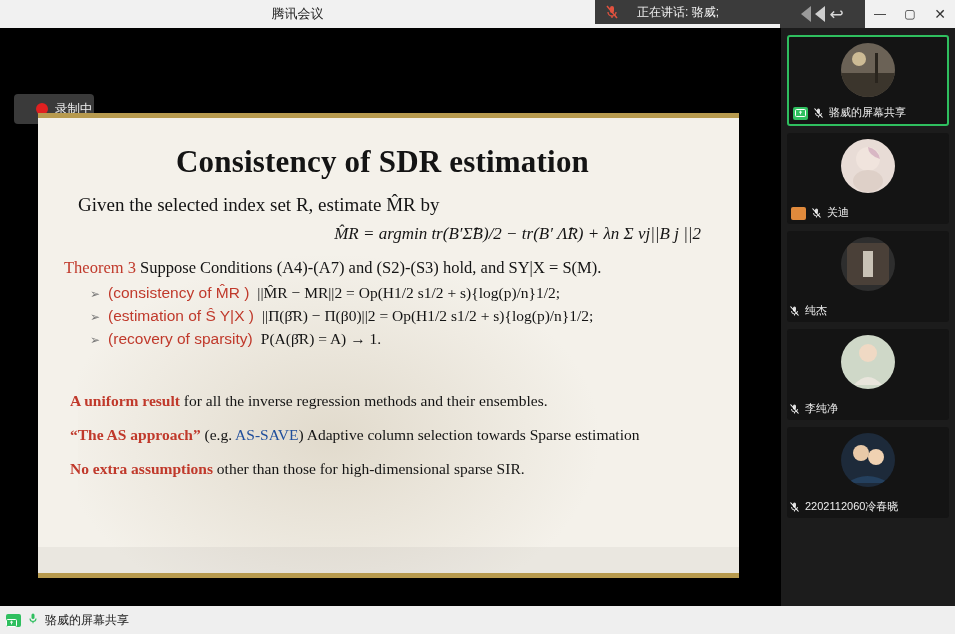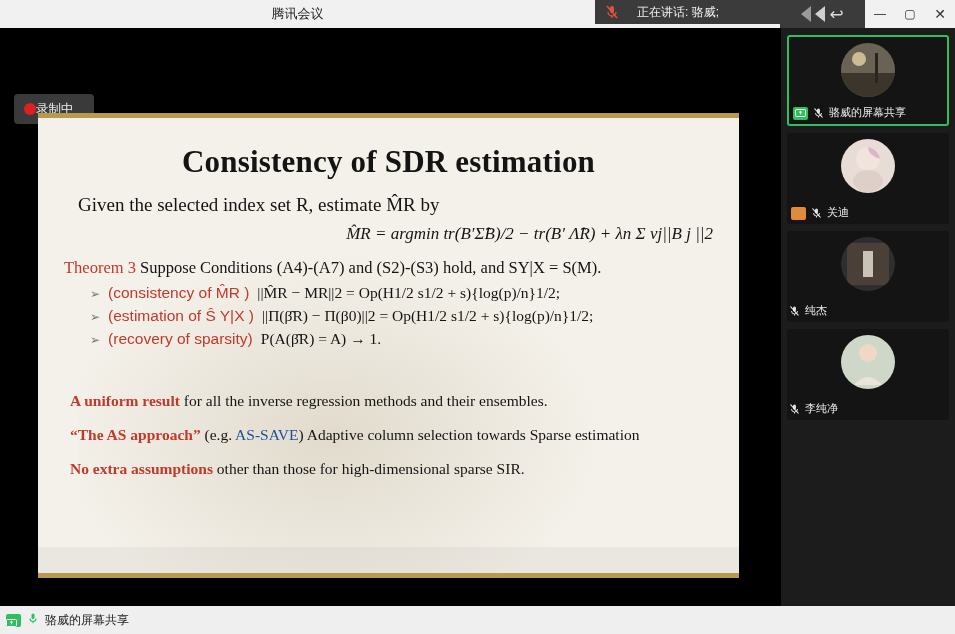--- a/index.html
+++ b/index.html
@@ -44,42 +44,42 @@
   }
   .winbtn{
     width:30px;height:28px;display:flex;align-items:center;justify-content:center;
     font-size:12px;color:#333;
   }
   .winbtn.close{font-size:14px;}
 
   
   .recording{
     position:absolute;left:14px;top:66px;width:80px;height:30px;
-    background:#3a3a3a;border-radius:4px;display:flex;align-items:center;
-    padding-left:10px;box-sizing:border-box;
+    background:#3a3a3a;border-radius:4px;display:flex;align-items:center;gap:7px;
+    padding-left:22px;box-sizing:border-box;
   }
   .rec-dot{width:12px;height:12px;border-radius:50%;background:#e02020;}
   .rec-label{font-size:12.5px;color:#f0f0f0;}
 
   
   .stage{
     position:absolute;left:0;top:28px;width:781px;height:578px;background:#000;
   }
   .slide{
     position:absolute;left:38px;top:85px;width:701px;height:465px;
     background:#f4f1ea;
     border-top:5px solid #b79a4e;border-bottom:5px solid #b79a4e;
     box-sizing:border-box;overflow:hidden;
   }
   .slide:before{
     content:"";position:absolute;left:40px;top:110px;width:560px;height:350px;
     background:radial-gradient(ellipse at 45% 60%, rgba(210,200,180,.55) 0%, rgba(244,241,234,0) 62%);
     pointer-events:none;
   }
-  .slide-inner{position:relative;padding:14px 26px 0 26px;}
+  .slide-inner{position:relative;padding:14px 38px 0 26px;}
   .slide-title{
     text-align:center;font-family:"Liberation Serif", serif;font-weight:bold;
     font-size:31px;color:#141414;margin:12px 0 14px 0;letter-spacing:.2px;
   }
   .ln{font-family:"Liberation Serif", serif;color:#141414;}
   .given{font-size:19px;margin:2px 0 4px 14px;font-family:Liberation Serif, serif;}
   .formula{
     font-size:17px;text-align:right;margin:8px 0 14px 0;font-style:italic;
   }
   .thm{font-size:16.5px;margin:4px 0 6px 0;}
@@ -312,20 +312,41 @@
               <rect x="4" y="1.5" width="3" height="5" rx="1.5" fill="#ddd"></rect>
               <path d="M2.5 6a3 3 0 0 0 6 0" stroke="#ddd" stroke-width="1" fill="none"></path>
               <line x1="5.5" y1="9" x2="5.5" y2="10.5" stroke="#ddd" stroke-width="1"></line>
               <line x1="1.5" y1="1.5" x2="9.5" y2="10.5" stroke="#fff" stroke-width="1.1"></line>
             </svg>
         </span>
         <span>李纯净</span>
       </span>
     </div>
 
+    <div class="ptile">
+      <div class="pthumb">
+        <svg class="avimg" viewBox="0 0 54 54" aria-hidden="true">
+          <rect width="54" height="54" fill="#1d2a3a"></rect>
+          <circle cx="20" cy="20" r="8" fill="#e8c9a8"></circle>
+          <circle cx="35" cy="24" r="8" fill="#f0d2b2"></circle>
+          <path d="M6 50 q20 -14 42 0Z" fill="#24405e"></path>
+        </svg>
+      </div>
+      <span class="pname">
+        <span class="micicon">
+          <svg width="11" height="12" viewBox="0 0 11 12">
+              <rect x="4" y="1.5" width="3" height="5" rx="1.5" fill="#ddd"></rect>
+              <path d="M2.5 6a3 3 0 0 0 6 0" stroke="#ddd" stroke-width="1" fill="none"></path>
+              <line x1="5.5" y1="9" x2="5.5" y2="10.5" stroke="#ddd" stroke-width="1"></line>
+              <line x1="1.5" y1="1.5" x2="9.5" y2="10.5" stroke="#fff" stroke-width="1.1"></line>
+            </svg>
+        </span>
+        <span>2202112060冷春晓</span>
+      </span>
+    </div>
   </div>
 
   <div class="bottombar">
     <span class="bb-green">
       <svg width="11" height="9" viewBox="0 0 11 9">
           <rect x="0.5" y="0.5" width="10" height="7" rx="1" fill="none" stroke="#fff"></rect>
           <path d="M5.5 2.2v3.2M4 3.6l1.5-1.4L7 3.6" stroke="#fff" stroke-width="0.9" fill="none"></path>
         </svg>
     </span>
     <span class="bb-mic">

